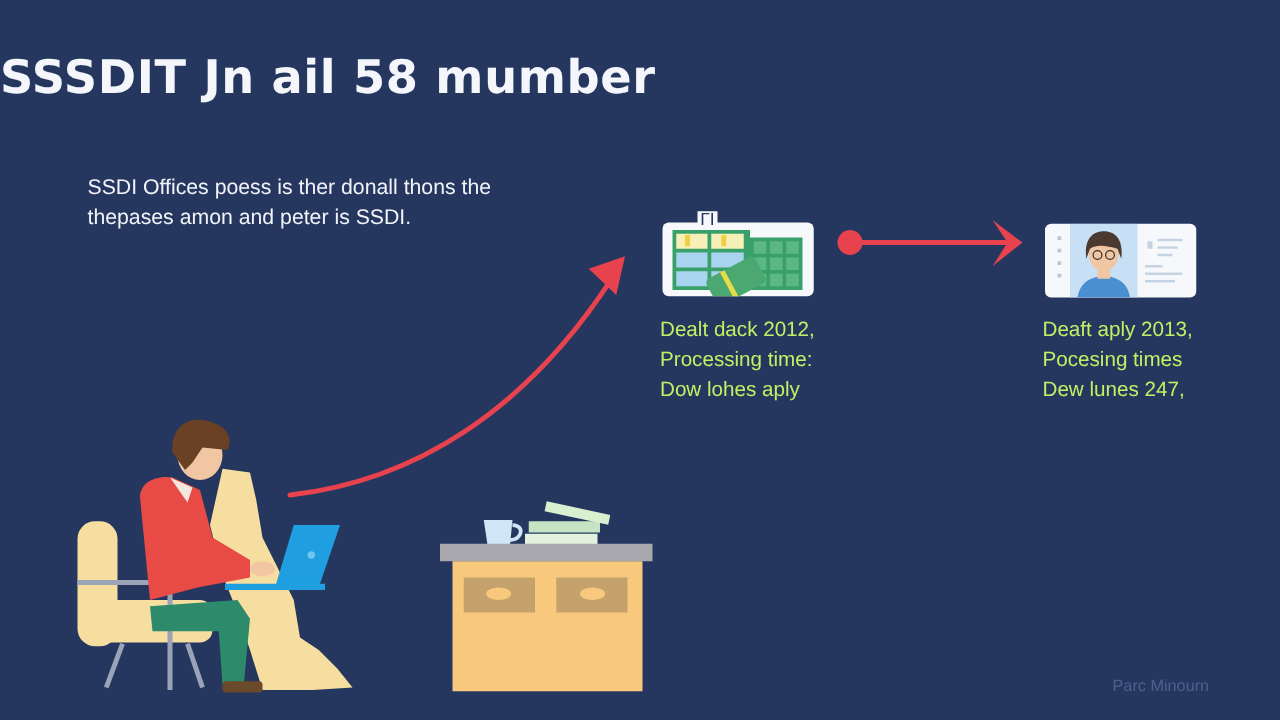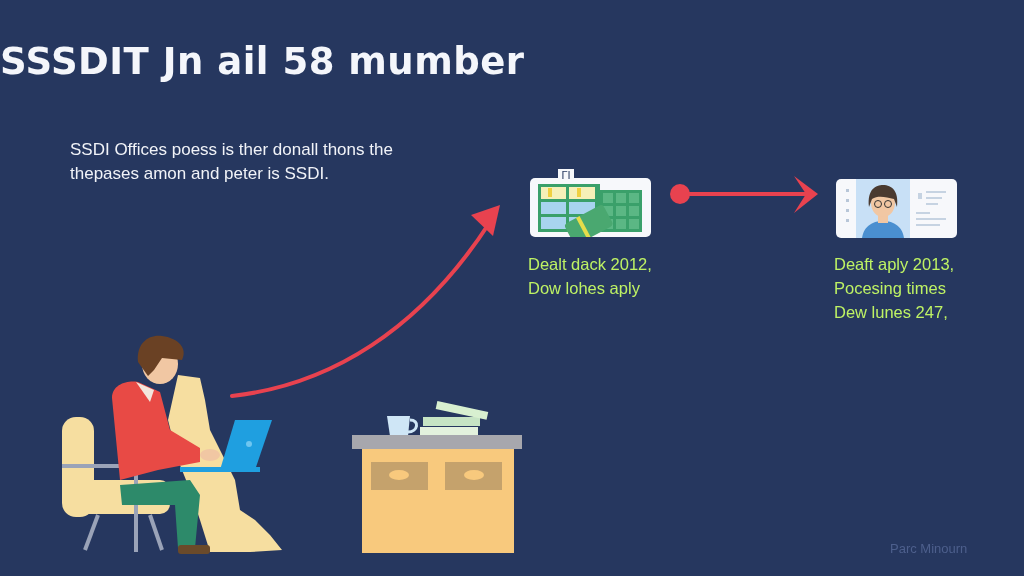--- a/index.html
+++ b/index.html
@@ -71,27 +71,28 @@
       <rect x="73" y="41" width="10" height="10"></rect>
         <rect x="86" y="41" width="10" height="10"></rect>
         <rect x="99" y="41" width="10" height="10"></rect>
     </g>
 
     <g transform="rotate(-28 60 45)">
       <rect x="36" y="34" width="44" height="24" rx="4" fill="#4aa870"></rect>
       <rect x="50" y="34" width="4" height="24" fill="#e6dc4a"></rect>
     </g>
   </svg>
-  <div class="abs" style="left:28px;top:-9px;width:16px;height:12px;background:#f7f8fb;color:#26375f;font-size:11px;text-align:center;line-height:12px;">
+  <div class="abs" style="left:28px;top:-9px;width:16px;height:12px;background:#f7f8fb;color:#26375f;font-size:14px;text-align:center;line-height:12px;">
     <span>ГІ</span>
   </div>
 </div>
 
 <div class="abs caption" style="left:528px;top:252px;">
   <div>Dealt dack 2012,</div>
+  <div>Processing time:</div>
   <div>Dow lohes aply</div>
 </div>
 
 <svg class="abs" style="left:660px;top:170px" width="170" height="50">
   <circle cx="20" cy="24" r="10" fill="#e8424f"></circle>
   <line x1="28" y1="24" x2="150" y2="24" stroke="#e8424f" stroke-width="4"></line>
   <polygon points="134,6 158,24 134,43 146,24" fill="#e8424f"></polygon>
 </svg>
 
 <div class="abs card" style="left:836px;top:179px;width:121px;height:59px;">

